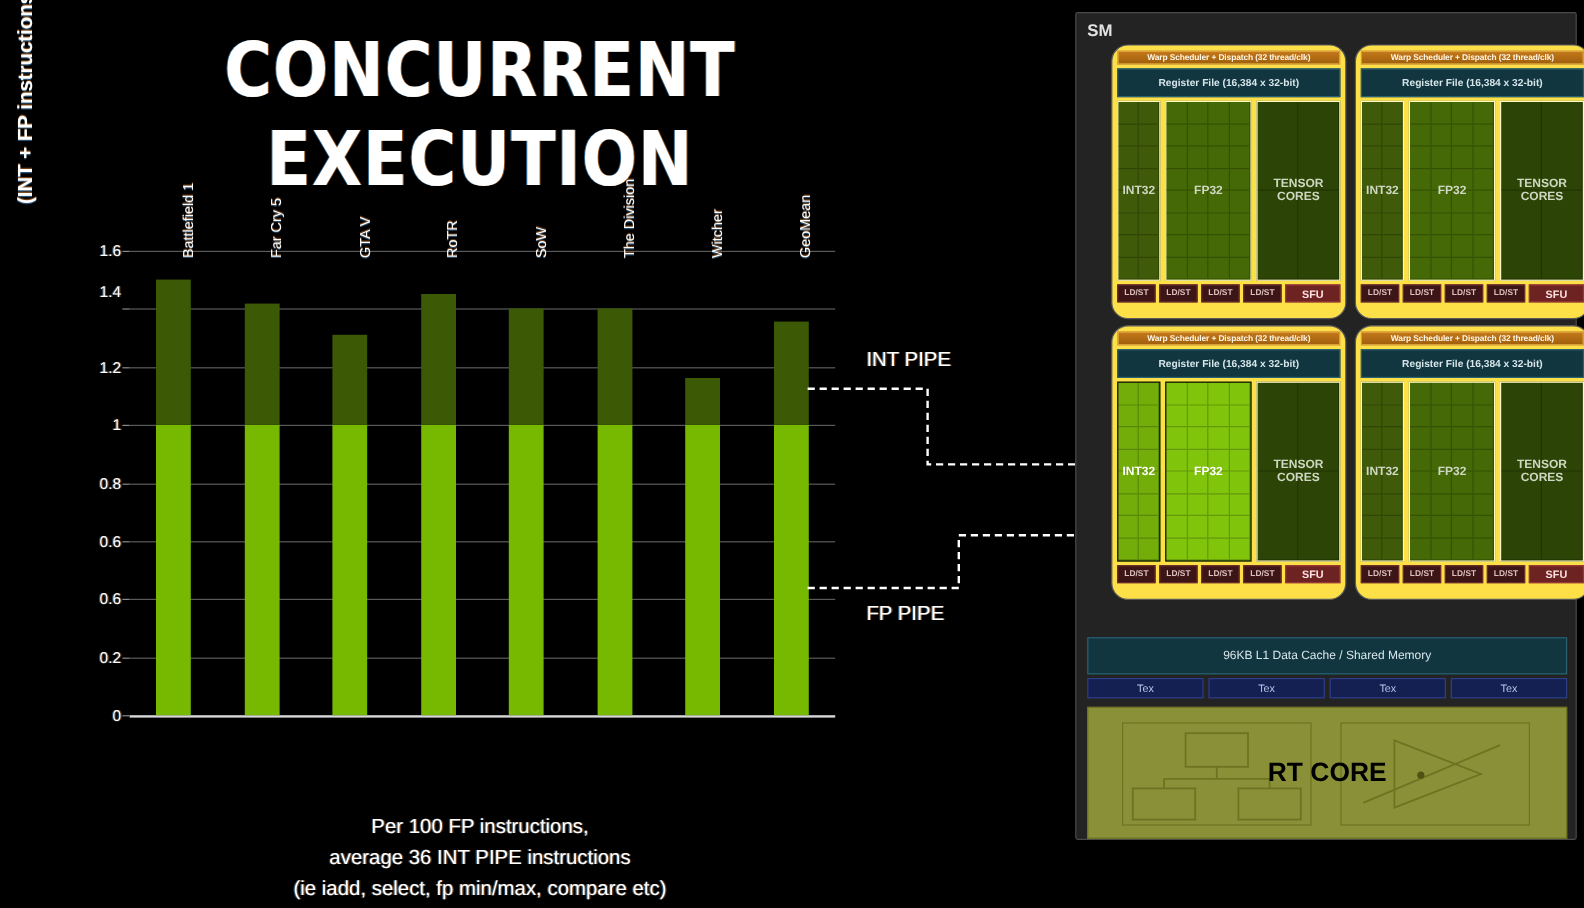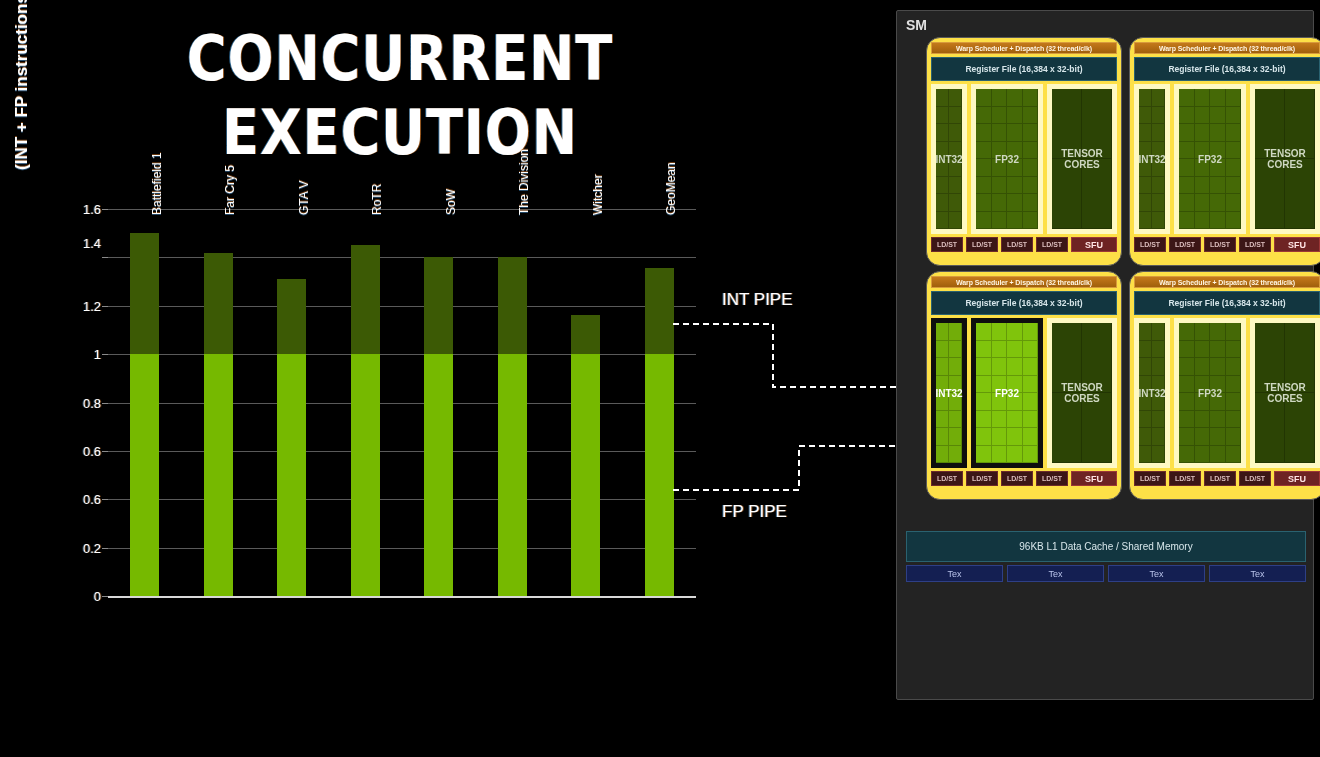--- a/index.html
+++ b/index.html
@@ -100,21 +100,21 @@
     letter-spacing: -0.1px;
   }
   .reg-file {
     margin-top: 3px; height: 24px; width: 100%;
     background: #123640; border: 1px solid #2a6270;
     color: #d7e6ea; font-size: 8.5px; font-weight: bold;
     display: flex; align-items: center; justify-content: center;
   }
   .units-row { margin-top: 3px; height: 150px; display: flex; gap: 4px; }
   .unit {
-    position: relative; border: 5px solid #fef9c3;
+    position: relative; border: 1px solid #fef9c3;
     display: flex; align-items: center; justify-content: center;
     color: #cfd8c2; font-size: 10px; font-weight: bold; text-align: center;
     line-height: 11px;
   }
   .unit .ulabel { position: relative; z-index: 2; }
   .cellgrid { position: absolute; inset: 0; z-index: 1; display: grid; }
   .cellgrid i { border-right: 1px solid rgba(0,0,0,0.22); border-bottom: 1px solid rgba(0,0,0,0.22); }
   .u-int32 { width: 36px; background: #3f5a08; }
   .u-fp32  { width: 72px; background: #456906; }
   .u-tensor{ flex: 1; background: #2c4405; }
@@ -233,20 +233,25 @@
         <div class="bar-top" style="bottom: 241.875px; height: 38.7px; background: rgb(60, 90, 5);"></div>
       </div>
       <div class="xtick-label" style="left: 482.75px;">Witcher</div>
       <div class="bar-group" style="left: 536.75px; width: 29px; height: 327.741px;">
         <div class="bar-bottom" style="height: 241.875px; background: rgb(118, 185, 0);"></div>
         <div class="bar-top" style="bottom: 241.875px; height: 85.8656px; background: rgb(60, 90, 5);"></div>
       </div>
       <div class="xtick-label" style="left: 556.25px;">GeoMean</div>
     </div>
 
+  <div id="caption">
+    <span>Per 100 FP instructions,</span>
+    <span>average 36 INT PIPE instructions</span>
+    <span>(ie iadd, select, fp min/max, compare etc)</span>
+  </div>
 
   <div id="int-pipe-label" class="callout-label">INT PIPE</div>
   <div id="fp-pipe-label" class="callout-label">FP PIPE</div>
 
   <svg id="connectors">
     <defs>
       <marker id="arrowhead" markerWidth="7" markerHeight="6" refX="6" refY="3" orient="auto">
         <polygon points="0 0, 7 3, 0 6" fill="#ffffff"></polygon>
       </marker>
     </defs>
@@ -579,15 +584,36 @@
       </div>
 
     <div id="l1-cache">96KB L1 Data Cache / Shared Memory</div>
     <div id="tex-row">
         <div class="tex">Tex</div>
         <div class="tex">Tex</div>
         <div class="tex">Tex</div>
         <div class="tex">Tex</div>
       </div>
 
+    <div id="rt-core">
+      <div class="rt-box" id="rt-box-left">
+        <svg width="156" height="84" viewBox="0 0 156 84">
+          <rect x="52" y="8" width="52" height="28" fill="none" stroke="#6d7320" stroke-width="1.5"></rect>
+          <rect x="8" y="54" width="52" height="26" fill="none" stroke="#6d7320" stroke-width="1.5"></rect>
+          <rect x="96" y="54" width="52" height="26" fill="none" stroke="#6d7320" stroke-width="1.5"></rect>
+          <line x1="78" y1="36" x2="78" y2="46" stroke="#6d7320" stroke-width="1.5"></line>
+          <line x1="34" y1="46" x2="122" y2="46" stroke="#6d7320" stroke-width="1.5"></line>
+          <line x1="34" y1="46" x2="34" y2="54" stroke="#6d7320" stroke-width="1.5"></line>
+          <line x1="122" y1="46" x2="122" y2="54" stroke="#6d7320" stroke-width="1.5"></line>
+        </svg>
+      </div>
+      <div class="rt-box" id="rt-box-right">
+        <svg width="156" height="84" viewBox="0 0 156 84">
+          <polygon points="44,14 116,42 44,70" fill="none" stroke="#6d7320" stroke-width="1.5"></polygon>
+          <line x1="18" y1="66" x2="132" y2="18" stroke="#6d7320" stroke-width="1.5"></line>
+          <circle cx="66" cy="43" r="3" fill="#4e5314"></circle>
+        </svg>
+      </div>
+      <div id="rt-core-label">RT CORE</div>
+    </div>
   </div>
 
 </div>
 
 </body></html>

